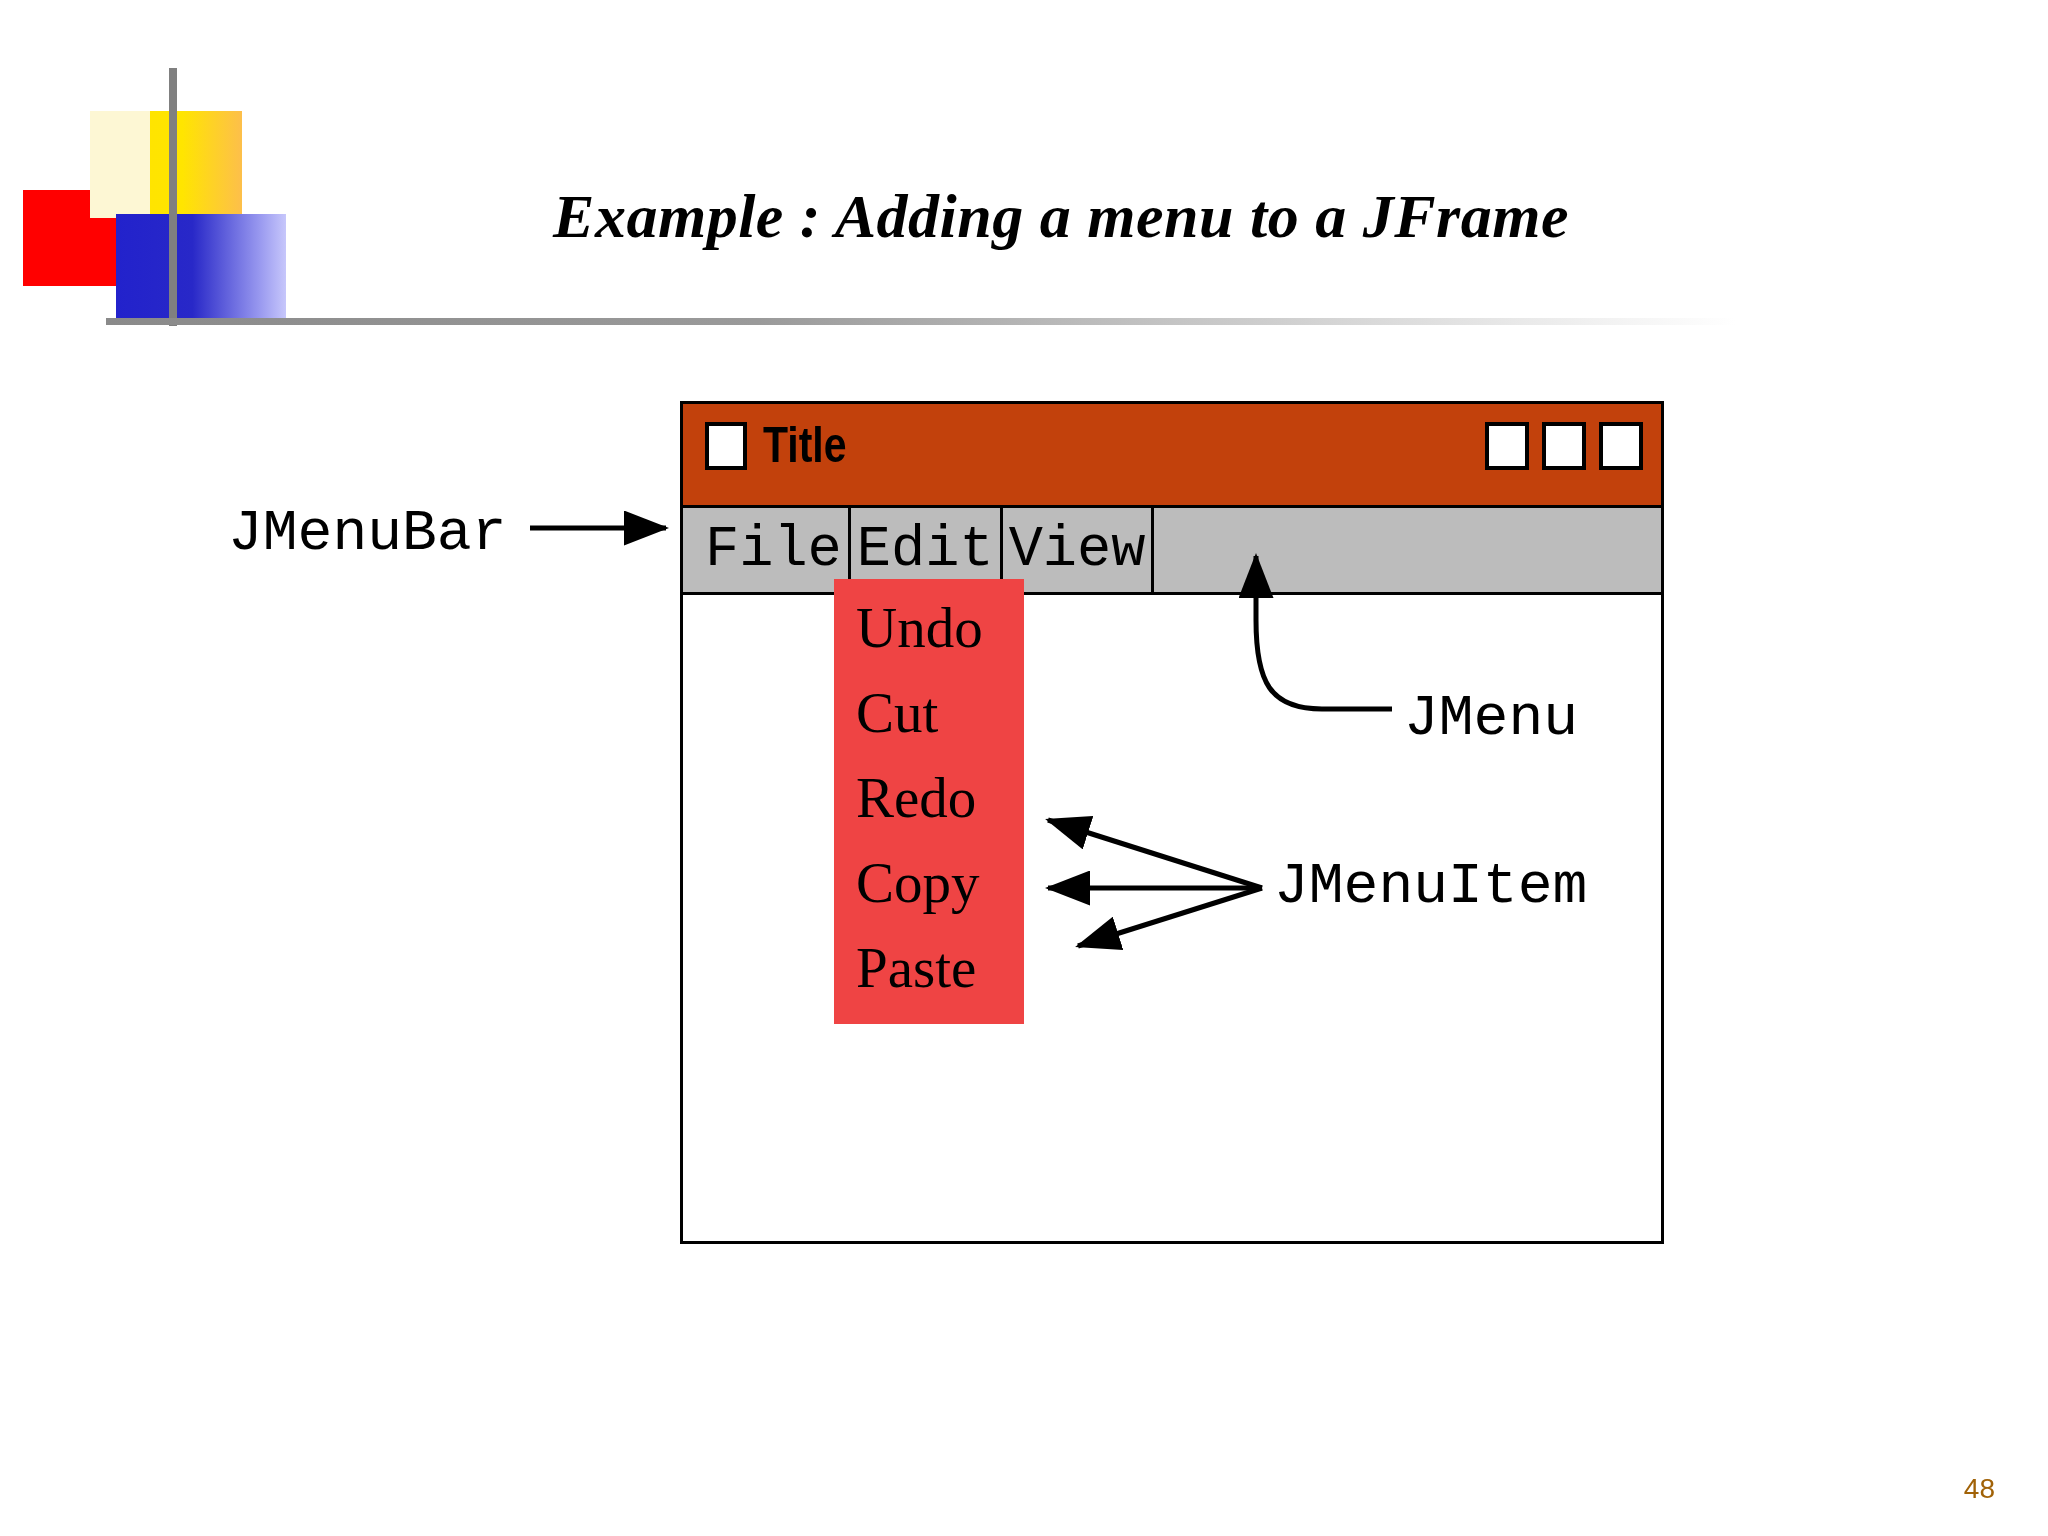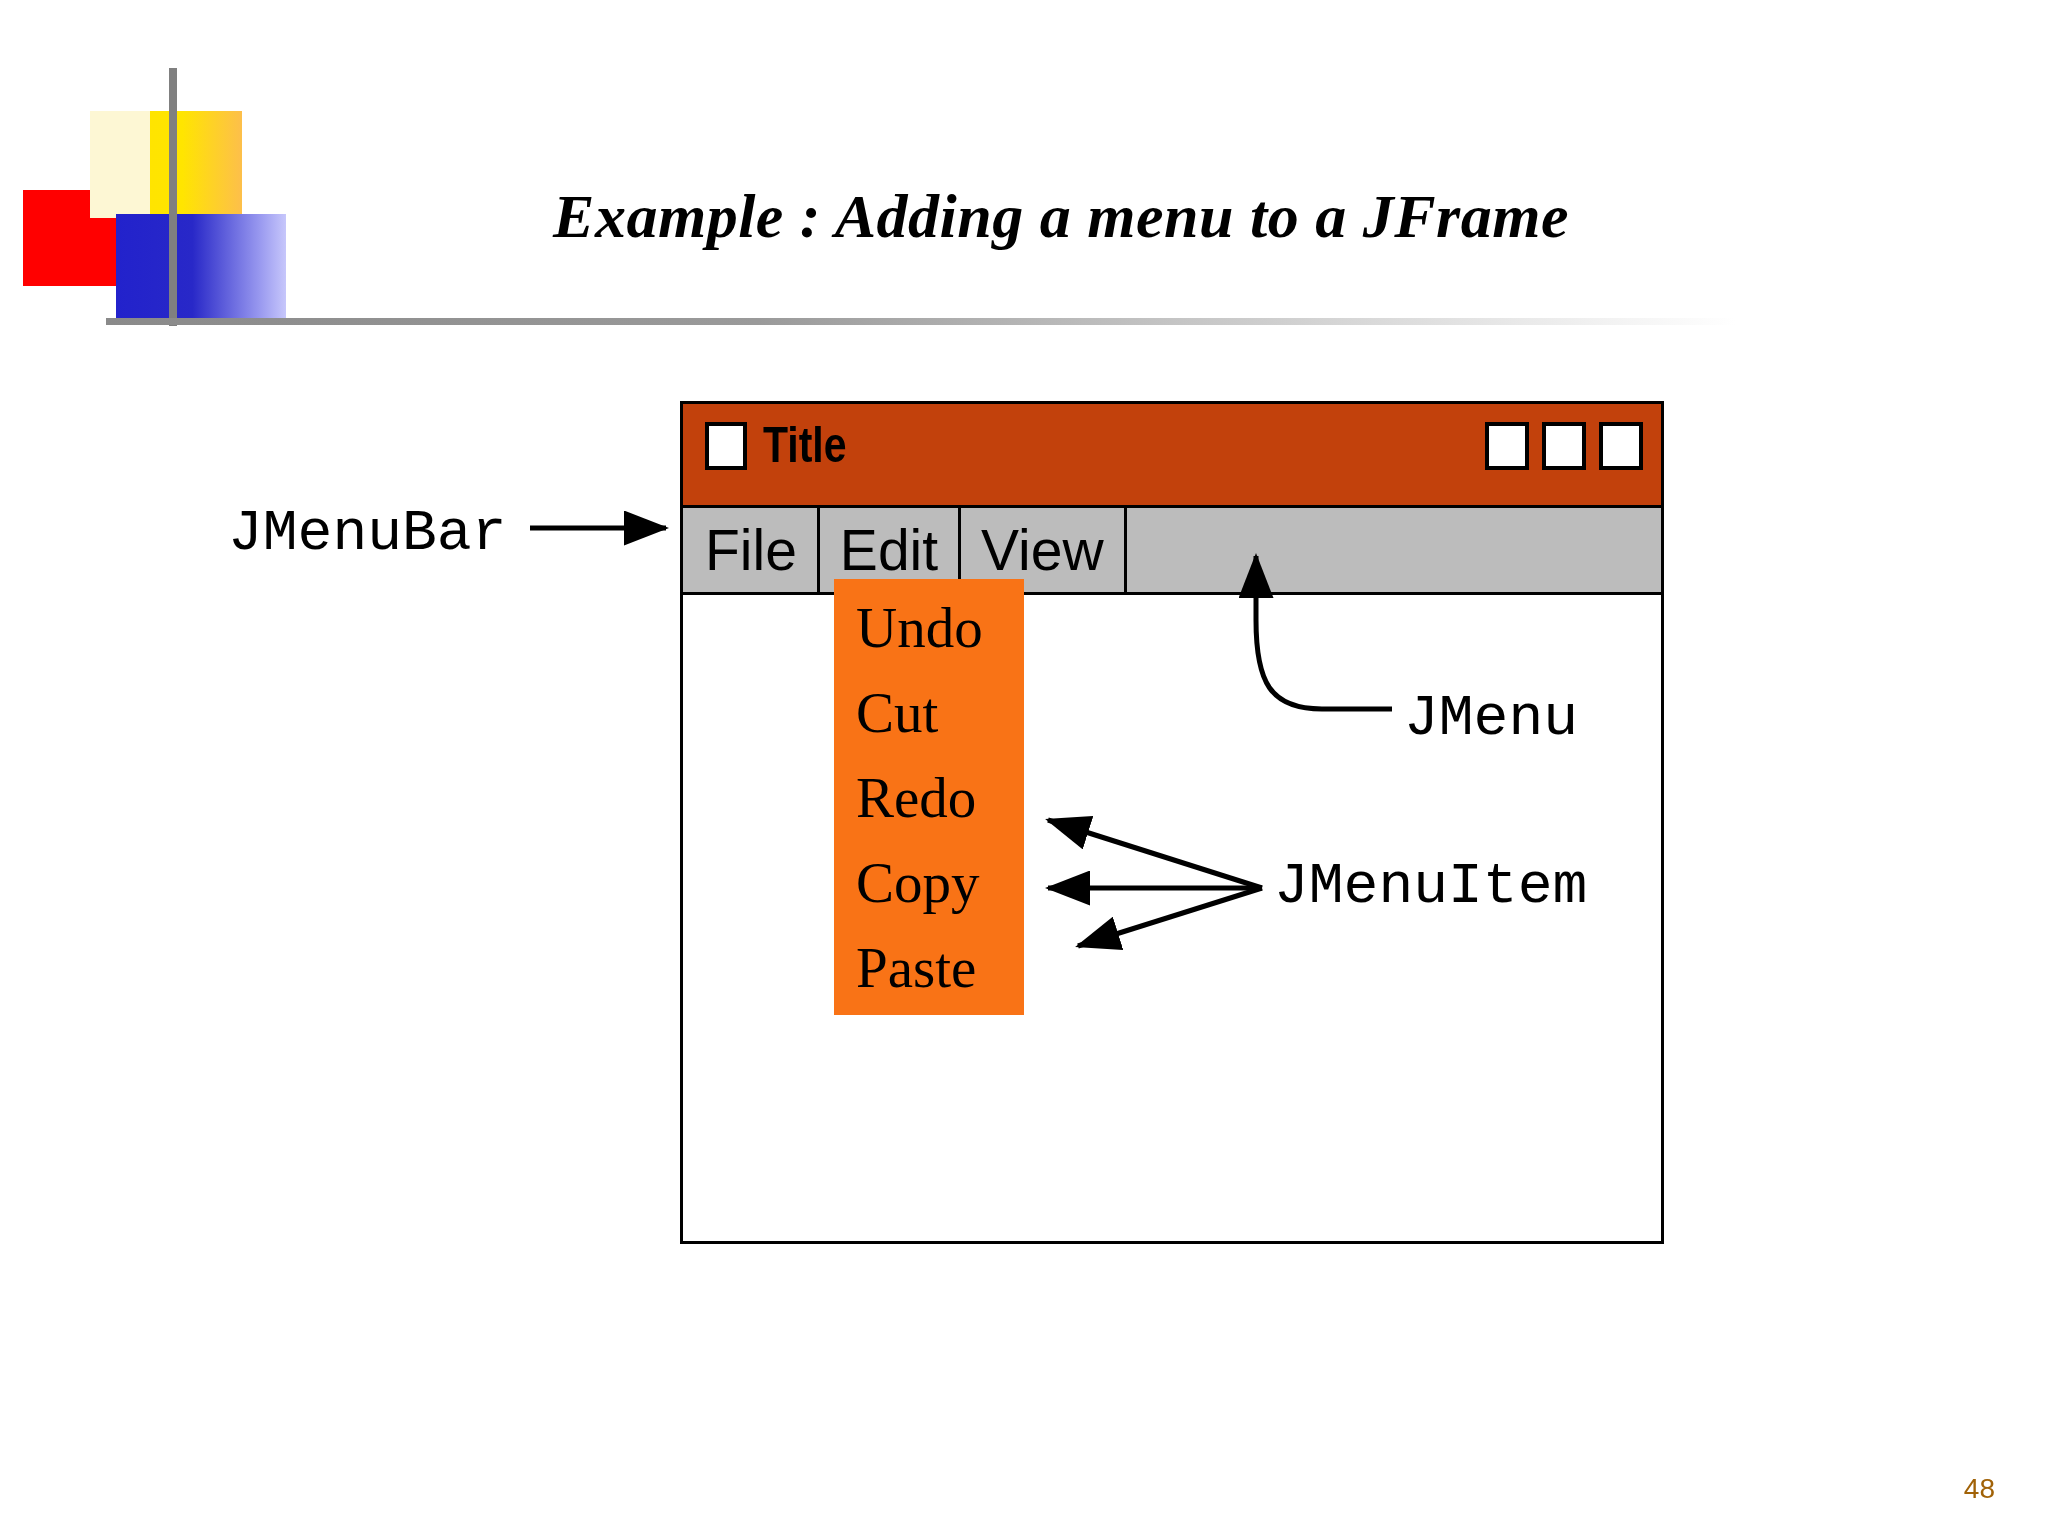--- a/index.html
+++ b/index.html
@@ -155,22 +155,22 @@
     border-bottom: 3px solid #000000;
     box-sizing: border-box;
     display: flex;
     align-items: center;
   }
   .jmenu {
     position: relative;
     height: 100%;
     display: flex;
     align-items: center;
-    padding: 0 20px;
-    font-family: Liberation Sans, sans-serif;
+    padding: 0 6px;
+    font-family: Liberation Mono, monospace;
     font-size: 57px;
     line-height: 62px;
     color: #000000;
     white-space: nowrap;
     border-right: 3px solid #000000;
     box-sizing: border-box;
   }
   .jmenu:first-child {
     padding-left: 22px;
   }
@@ -178,22 +178,22 @@
     flex: 1 1 auto;
     height: 100%;
   }
 
   
   #jpopupmenu {
     position: absolute;
     left: 151px;
     top: 175px;
     width: 190px;
-    background: #f97316;
-    padding: 6px 0 5px 0;
+    background: #ef4444;
+    padding: 6px 0 14px 0;
     box-sizing: border-box;
   }
   .jmenuitem {
     font-family: "Liberation Serif", "DejaVu Serif", serif;
     font-size: 57px;
     line-height: 85px;
     color: #000000;
     padding-left: 22px;
     white-space: nowrap;
   }

